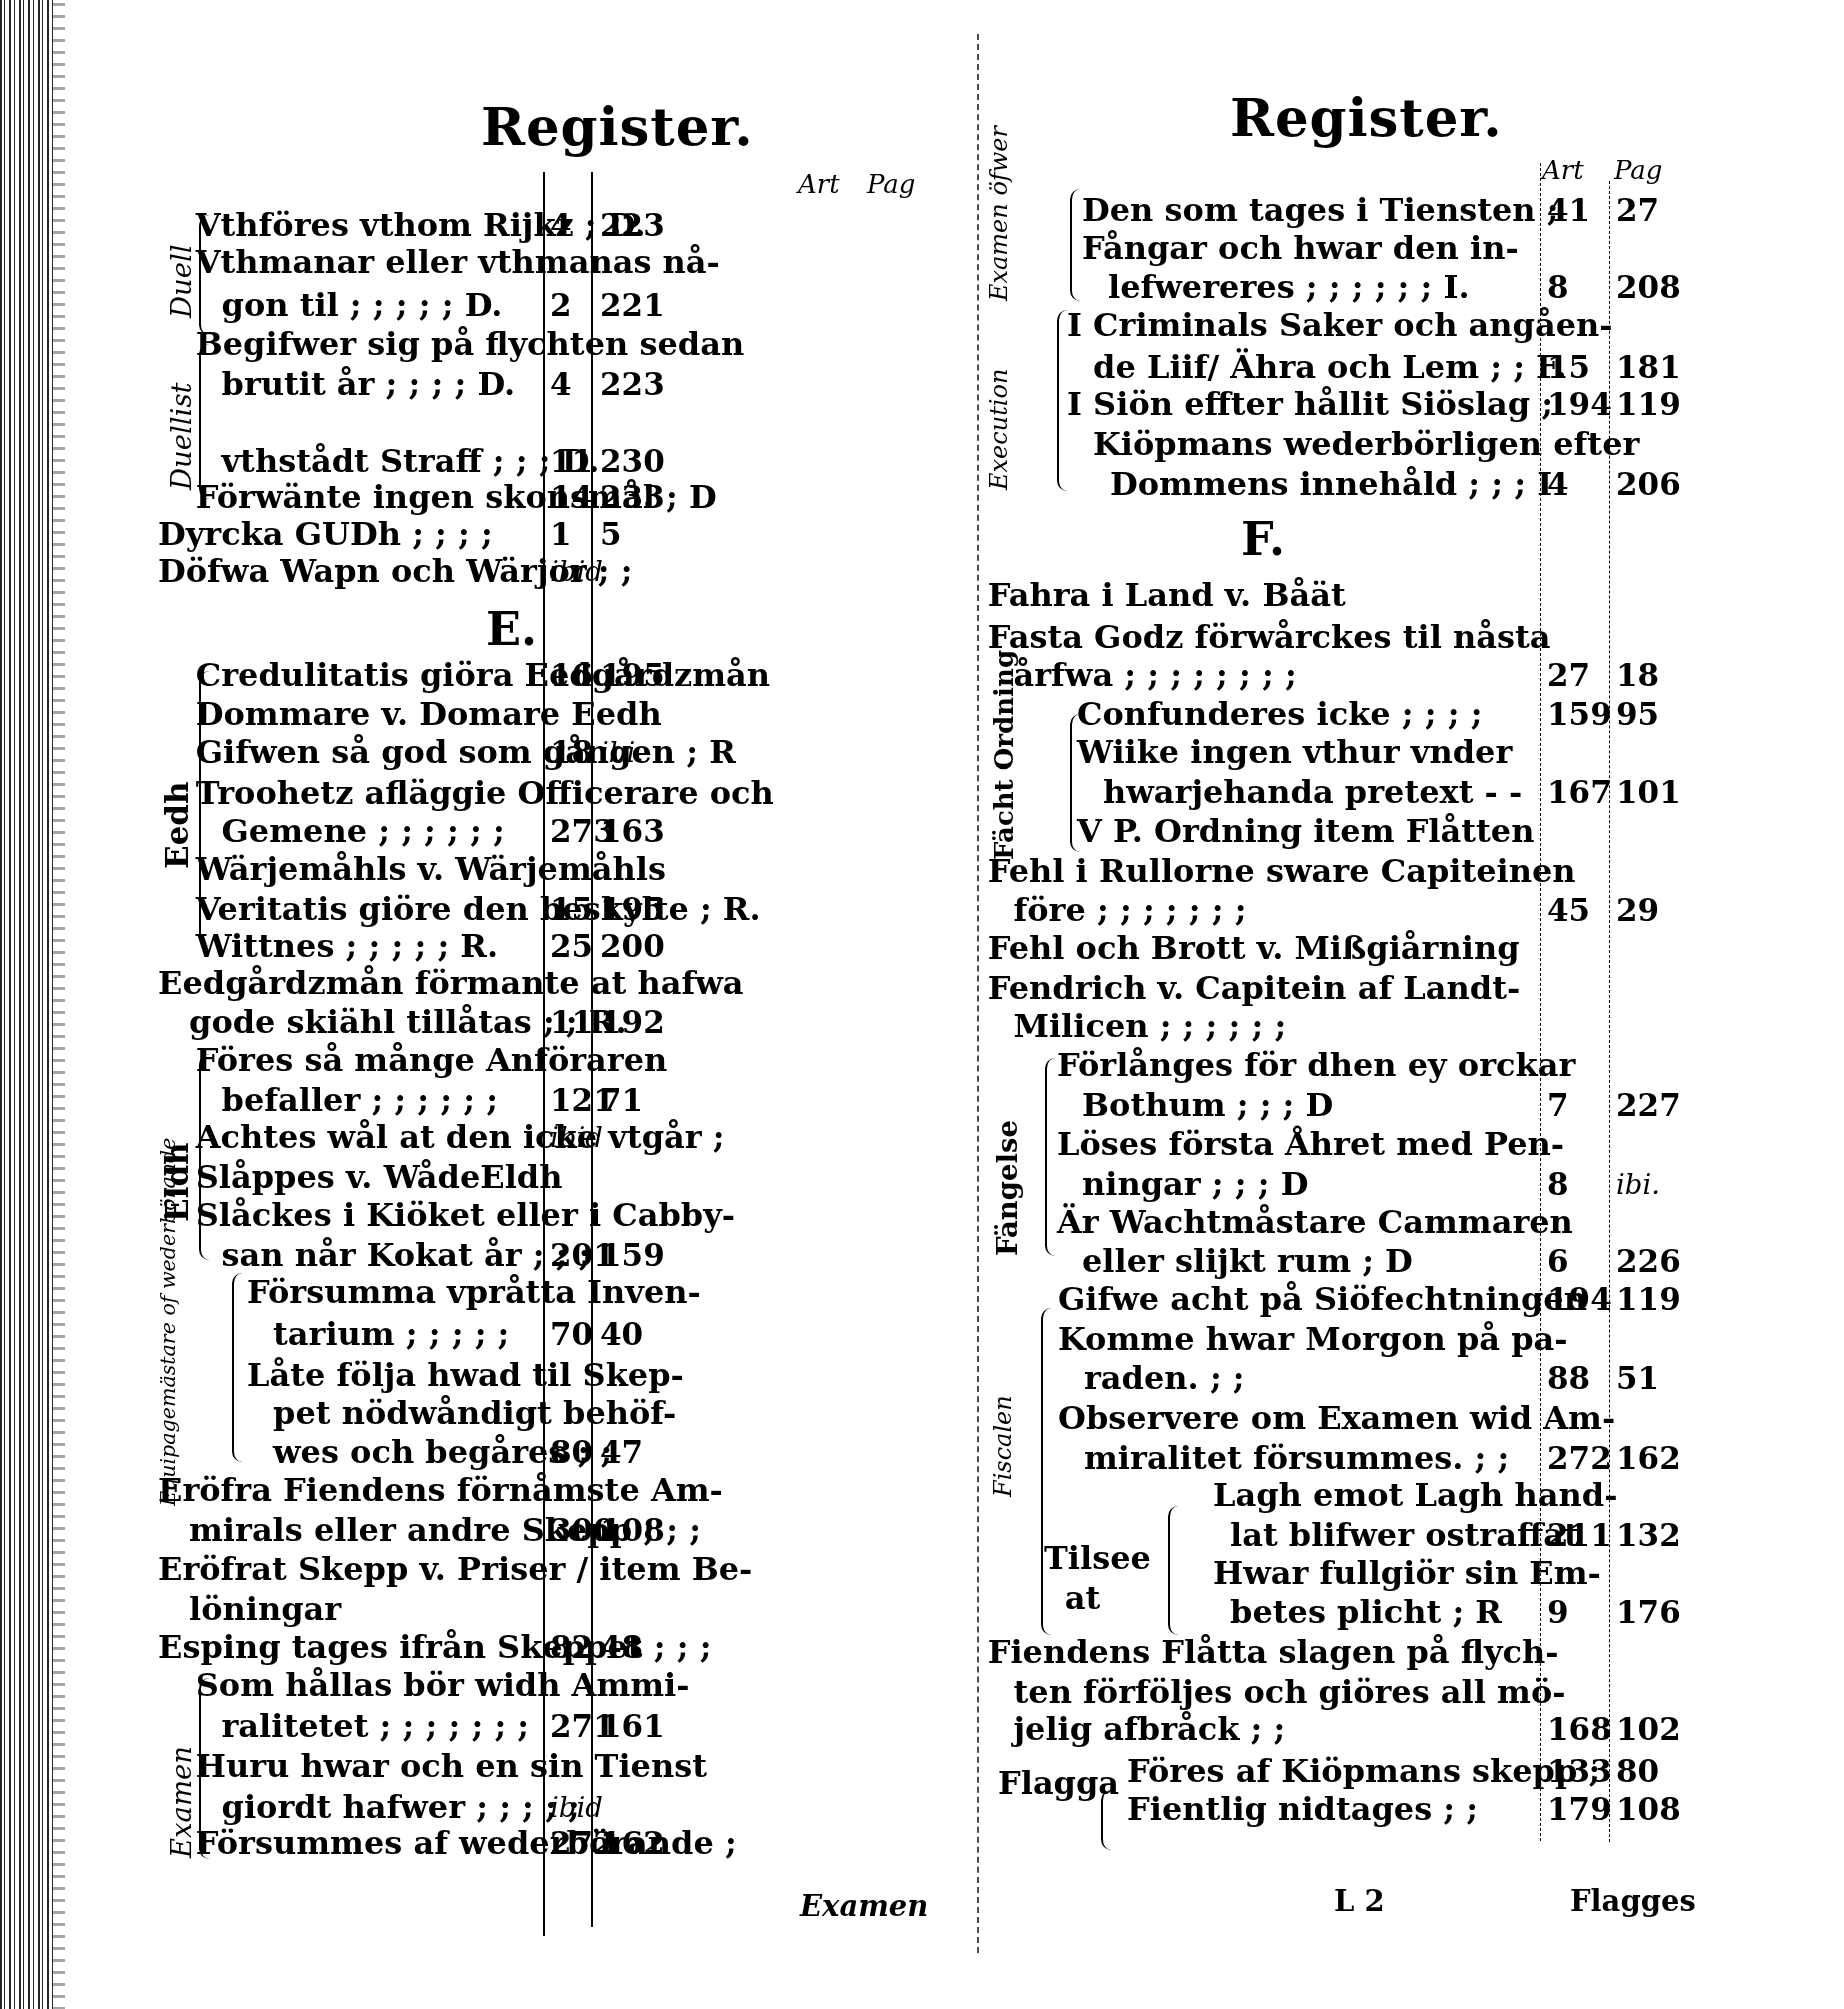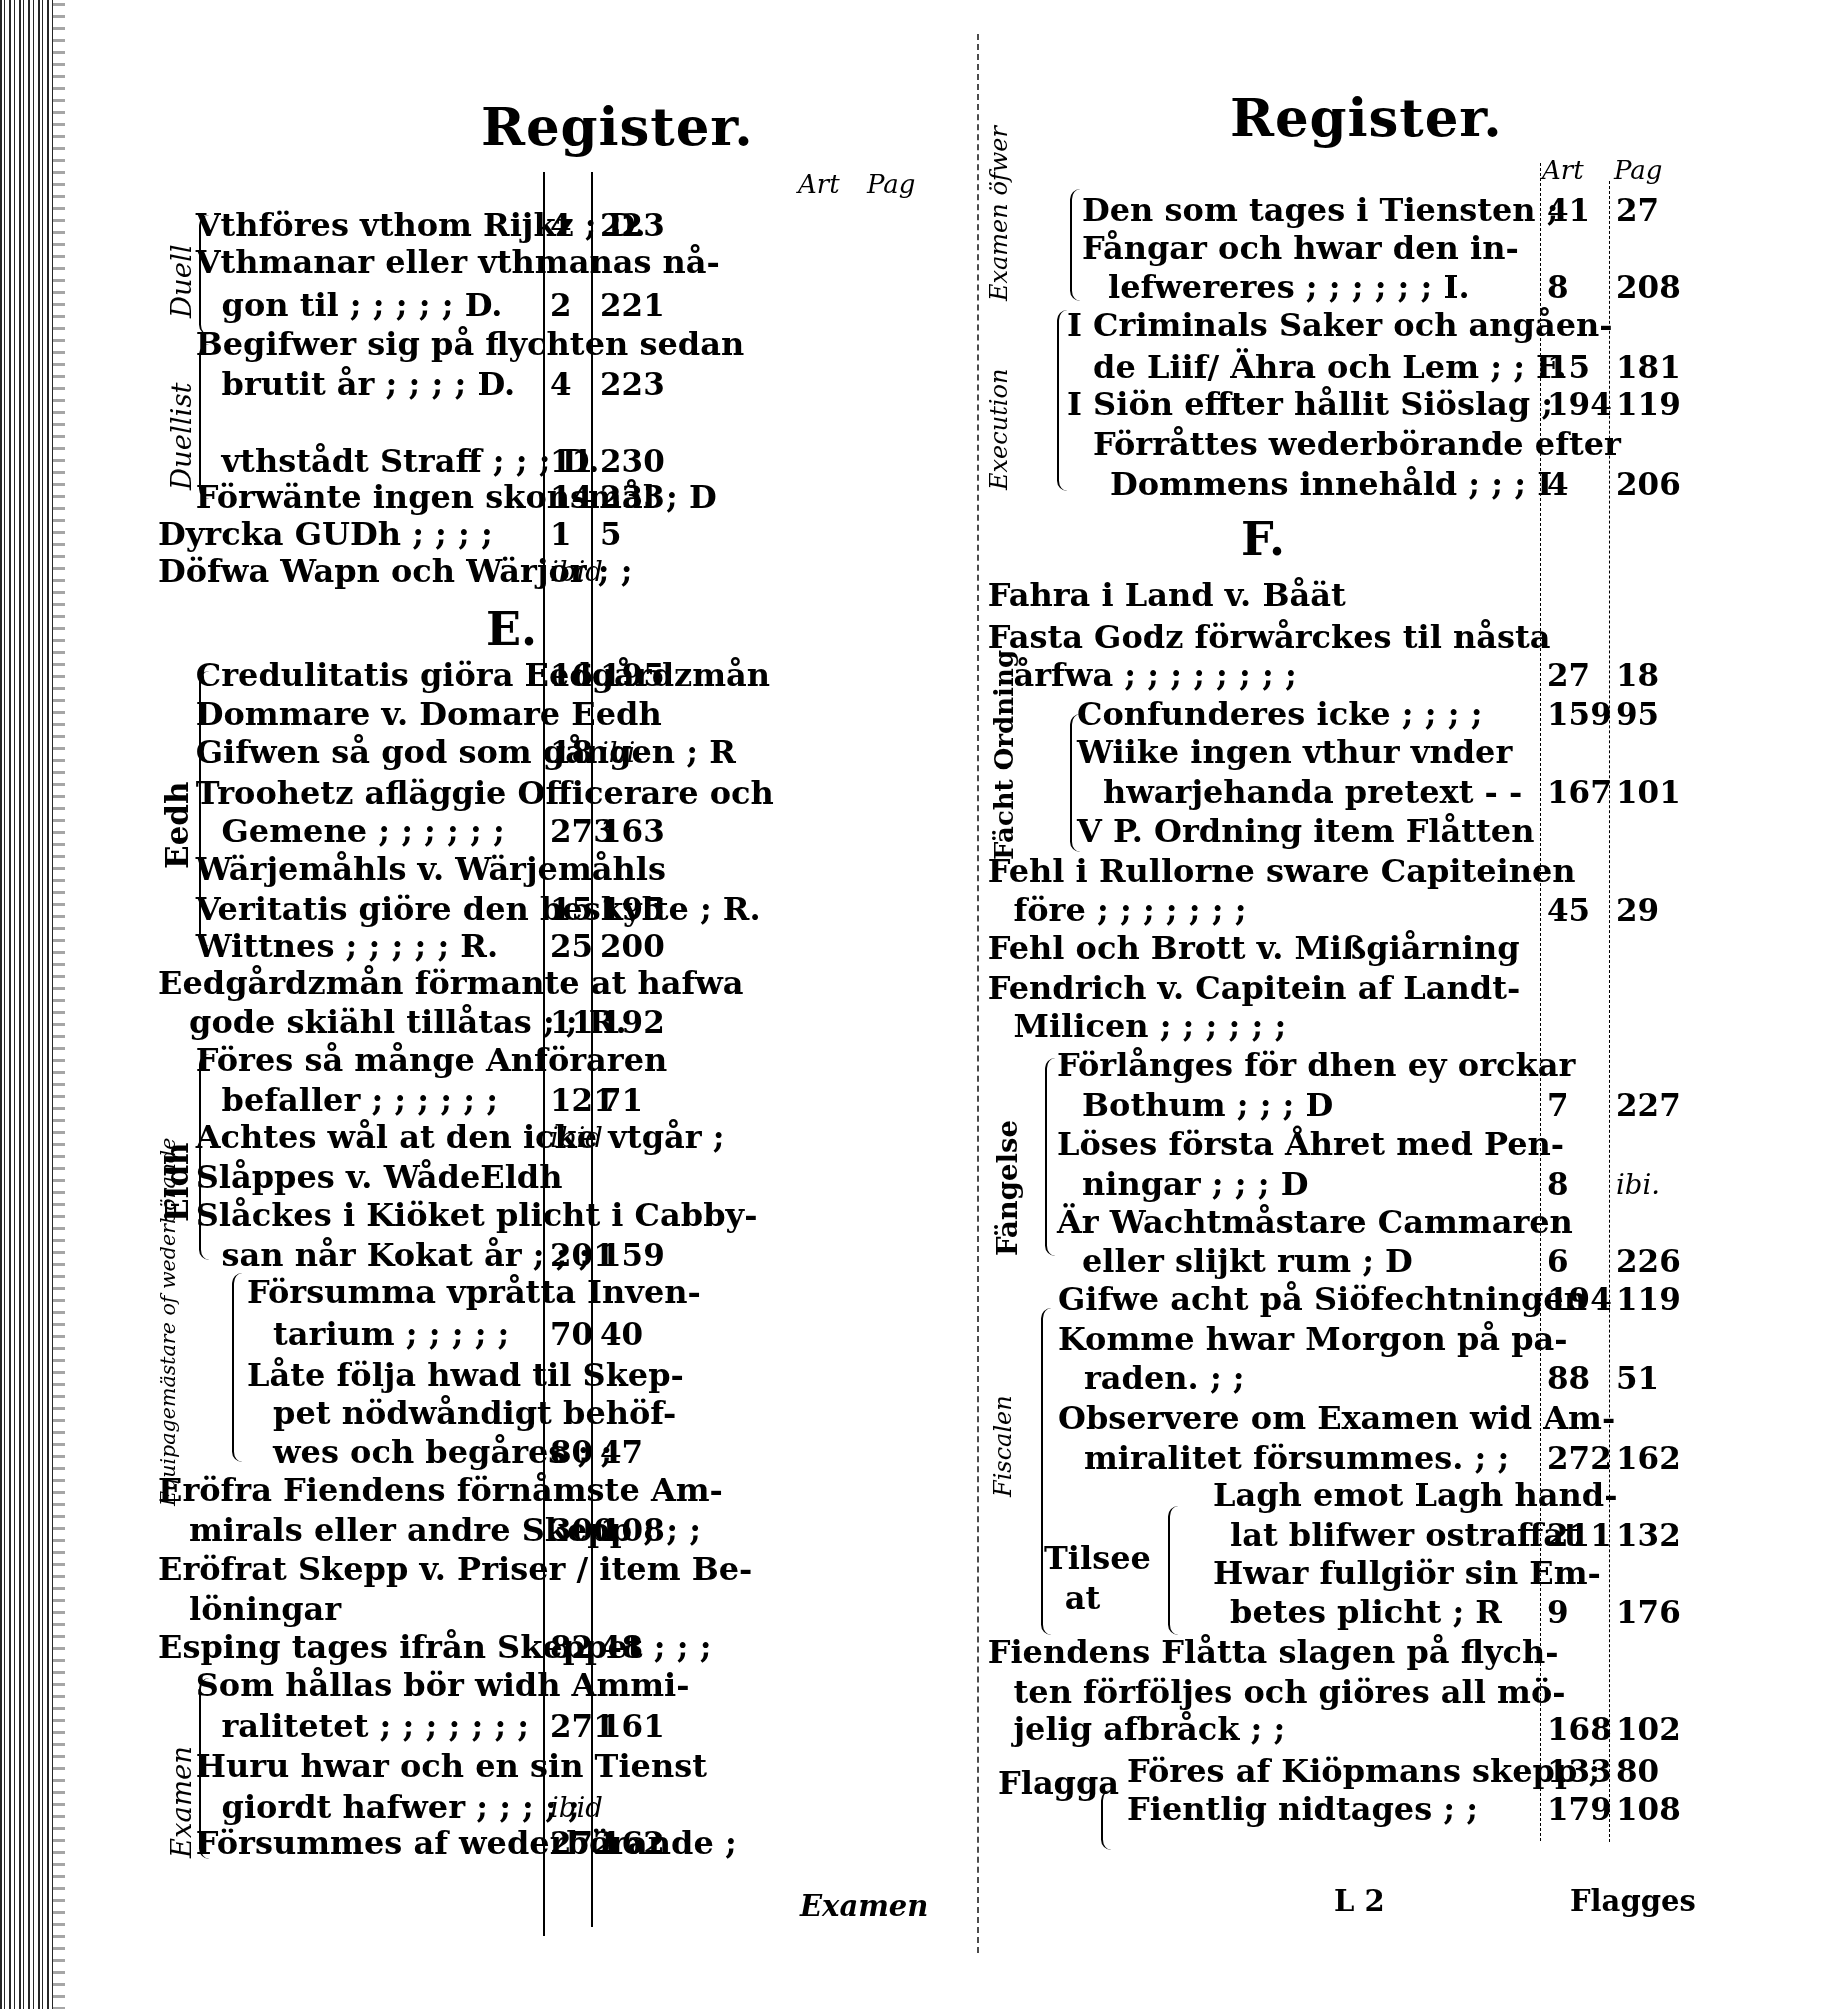--- a/index.html
+++ b/index.html
@@ -110,21 +110,21 @@
       <div class="row" style="top: 1003px; left: -17px;">gode skiähl tillåtas  ;  ;  R.</div>
       <div class="num" style="top: 1003px; left: 344px;">11</div>
       <div class="num" style="top: 1003px; left: 394px;">192</div>
       <div class="row" style="top: 1041px; left: -10.3px;">Föres så månge Anföraren</div>
       <div class="row" style="top: 1081px; left: 15.5px;">befaller  ;  ;  ;  ;  ;  ;</div>
       <div class="num" style="top: 1081px; left: 344px;">121</div>
       <div class="num" style="top: 1081px; left: 394px;">71</div>
       <div class="row" style="top: 1118px; left: -10.3px;">Achtes wål at den icke vtgår ;</div>
       <div class="num it" style="top: 1118px; left: 344px;">ibid</div>
       <div class="row" style="top: 1158px; left: -10.3px;">Slåppes v. WådeEldh</div>
-      <div class="row" style="top: 1196px; left: -10.3px;">Slåckes i Kiöket plicht i Cabby-</div>
+      <div class="row" style="top: 1196px; left: -10.3px;">Slåckes i Kiöket eller i Cabby-</div>
       <div class="row" style="top: 1236px; left: 15.5px;">san når Kokat år  ;  ;  ;</div>
       <div class="num" style="top: 1236px; left: 344px;">201</div>
       <div class="num" style="top: 1236px; left: 394px;">159</div>
       <div class="row" style="top: 1273px; left: 41px;">Försumma vpråtta Inven-</div>
       <div class="row" style="top: 1315px; left: 67px;">tarium  ;  ;  ;  ;  ;</div>
       <div class="num" style="top: 1315px; left: 344px;">70</div>
       <div class="num" style="top: 1315px; left: 394px;">40</div>
       <div class="row" style="top: 1356px; left: 41px;">Låte följa hwad til Skep-</div>
       <div class="row" style="top: 1394px; left: 67px;">pet nödwåndigt behöf-</div>
       <div class="row" style="top: 1433px; left: 67px;">wes och begåres  ;  ;</div>
@@ -186,21 +186,21 @@
       <div class="row" style="top: 268px; left: 110px;">lefwereres  ;  ;  ;  ;  ;  ;  I.</div>
       <div class="num" style="top: 268px; left: 549px;">8</div>
       <div class="num" style="top: 268px; left: 618px;">208</div>
       <div class="row" style="top: 306px; left: 69px;">I Criminals Saker och angåen-</div>
       <div class="row" style="top: 348px; left: 95px;">de Liif/ Ähra och Lem  ;  ;  F.</div>
       <div class="num" style="top: 348px; left: 549px;">15</div>
       <div class="num" style="top: 348px; left: 618px;">181</div>
       <div class="row" style="top: 385px; left: 69px;">I Siön effter hållit Siöslag ;</div>
       <div class="num" style="top: 385px; left: 549px;">194</div>
       <div class="num" style="top: 385px; left: 618px;">119</div>
-      <div class="row" style="top: 425px; left: 95px;">Förråttes wederbörande efter</div>
+      <div class="row" style="top: 425px; left: 95px;">Kiöpmans wederbörligen efter</div>
       <div class="row" style="top: 465px; left: 112px;">Dommens innehåld  ;  ;  ;  I</div>
       <div class="num" style="top: 465px; left: 549px;">4</div>
       <div class="num" style="top: 465px; left: 618px;">206</div>
       <div class="row" style="top: 576px; left: -10.3px;">Fahra i Land v. Båät</div>
       <div class="row" style="top: 618px; left: -10.3px;">Fasta Godz förwårckes til nåsta</div>
       <div class="row" style="top: 656px; left: 15.5px;">årfwa  ;  ;  ;  ;  ;  ;  ;  ;</div>
       <div class="num" style="top: 656px; left: 549px;">27</div>
       <div class="num" style="top: 656px; left: 618px;">18</div>
       <div class="row" style="top: 695px; left: 79px;">Confunderes icke  ;  ;  ;  ;</div>
       <div class="num" style="top: 695px; left: 549px;">159</div>

